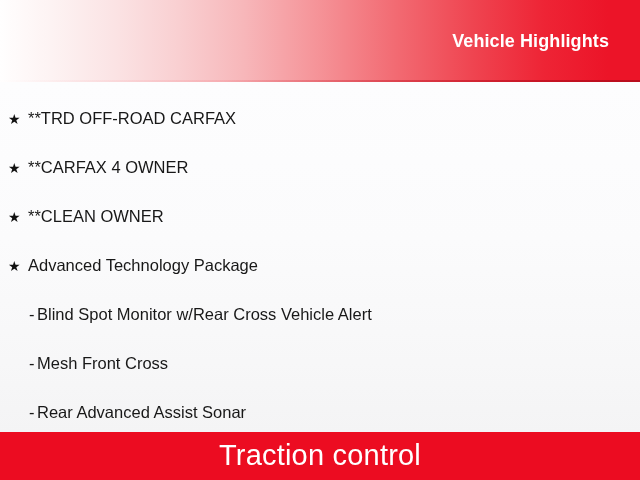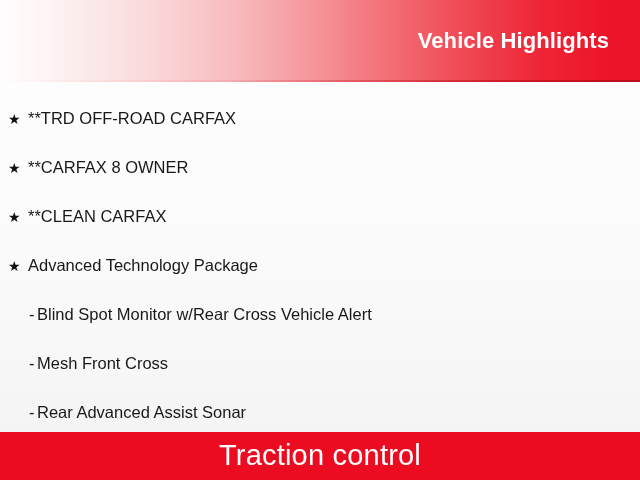--- a/index.html
+++ b/index.html
@@ -60,21 +60,21 @@
     background: linear-gradient(
       to right,
       rgba(255,255,255,0) 0%,
       rgba(236,20,40,0.10) 35%,
       rgba(190,14,30,0.55) 72%,
       rgba(175,12,27,0.85) 100%
     );
   }
   .header-title {
     color: #ffffff;
-    font-size: 22px;
+    font-size: 18px;
     font-weight: bold;
     letter-spacing: 0.1px;
     line-height: 1;
     white-space: nowrap;
     margin-bottom: 1px;
     margin-left: 6px;
   }
 
   
   .body {
@@ -157,25 +157,25 @@
   </div>
 
   <div class="body">
     <ul class="list" id="highlights-list">
         <li class="list-item">
           <span class="bullet-star">★</span>
           <span class="item-label">**TRD OFF-ROAD CARFAX</span>
         </li>
         <li class="list-item">
           <span class="bullet-star">★</span>
-          <span class="item-label">**CARFAX 8 OWNER</span>
+          <span class="item-label">**CARFAX 4 OWNER</span>
         </li>
         <li class="list-item">
           <span class="bullet-star">★</span>
-          <span class="item-label">**CLEAN CARFAX</span>
+          <span class="item-label">**CLEAN OWNER</span>
         </li>
         <li class="list-item">
           <span class="bullet-star">★</span>
           <span class="item-label">Advanced Technology Package</span>
         </li>
         <li class="list-item sub">
           <span class="bullet-dash">-</span>
           <span class="item-label">Blind Spot Monitor w/Rear Cross Vehicle Alert</span>
         </li>
         <li class="list-item sub">

